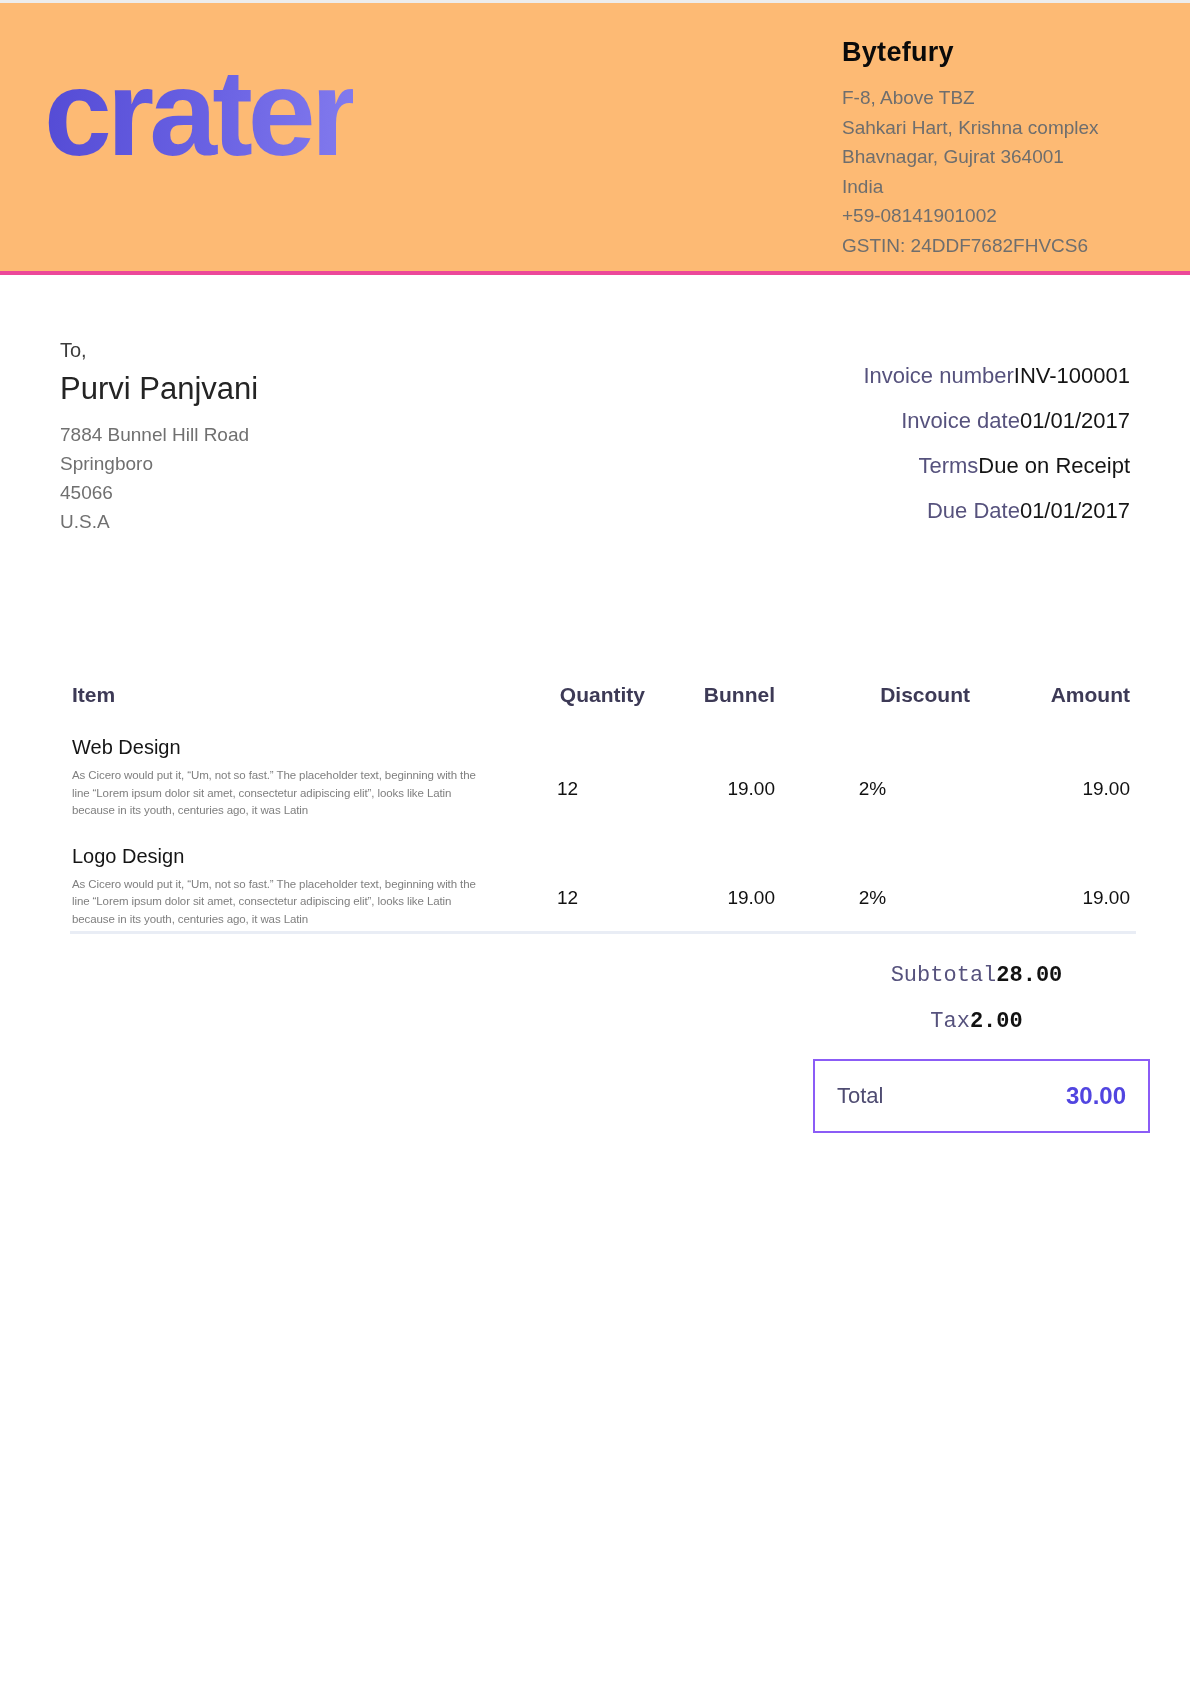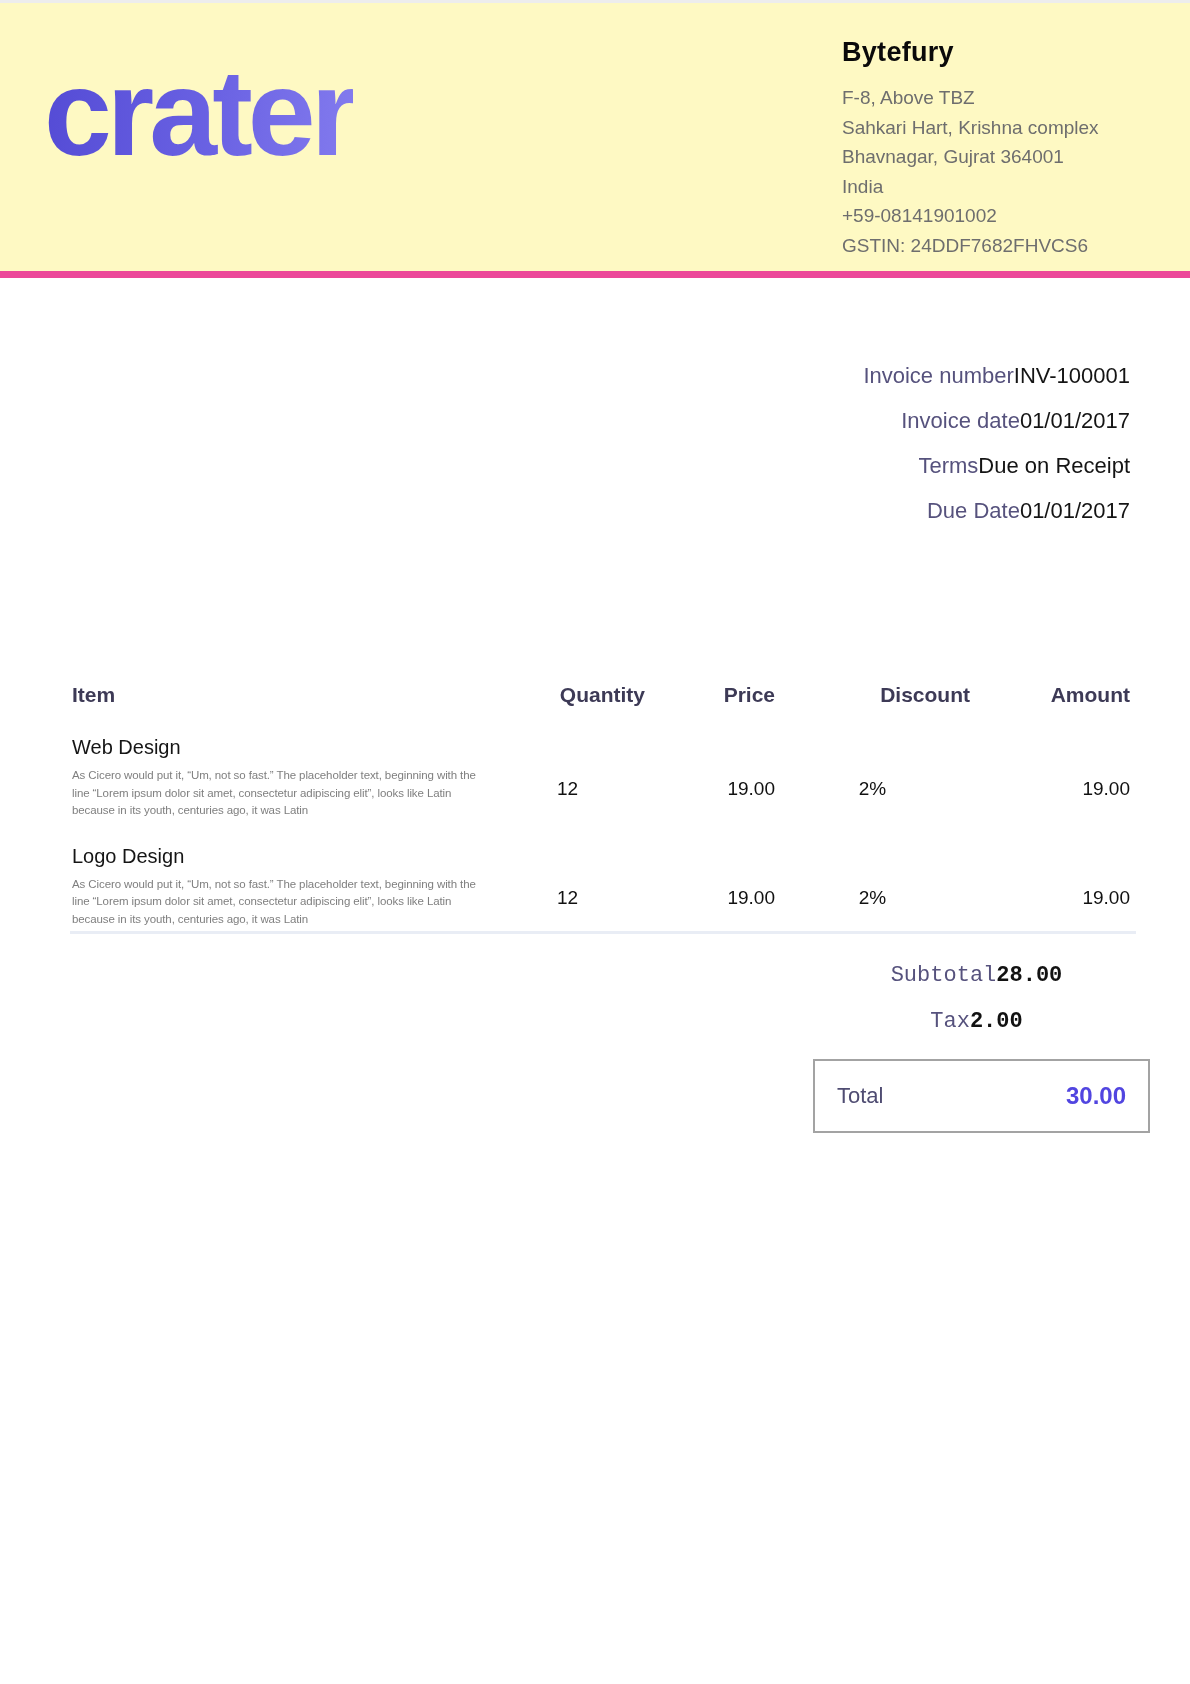--- a/index.html
+++ b/index.html
@@ -12,22 +12,22 @@
     background: #ffffff;
     overflow: hidden;
     border-top: 3px solid #ededed;
   }
 
   
   .header {
     position: absolute;
     top: 0; left: 0; right: 0;
     height: 268px;
-    background: #fef9c3;
-    border-bottom: 7px solid #ec4899;
+    background: #fdba74;
+    border-bottom: 4px solid #ec4899;
   }
   .logo {
     position: absolute;
     left: 44px;
     top: 46px;
     font-size: 122px;
     font-weight: bold;
     letter-spacing: -5px;
     line-height: 1.05;
     background: linear-gradient(95deg, #544bd5 0%, #6a62e3 55%, #837bee 100%);
@@ -117,21 +117,21 @@
   }
   .totals-label { font-size: 22px; color: #56527d; }
   .totals-value { font-size: 22px; color: #121212; font-weight: 600; }
 
   .total-box {
     position: absolute;
     left: 813px;
     top: 1056px;
     width: 337px;
     height: 74px;
-    border: 2px solid #a3a3a3;
+    border: 2px solid #8b5cf6;
     box-sizing: border-box;
     display: flex;
     justify-content: space-between;
     align-items: center;
     padding: 16px 22px;
     background: #ffffff;
   }
   .total-label { font-size: 22px; color: #4f4c72; }
   .total-value { font-size: 24px; color: #5145e0; font-weight: 600; }
 </style>
@@ -146,20 +146,28 @@
       <div class="company-name">Bytefury</div>
       <div class="company-line">F-8, Above TBZ</div>
       <div class="company-line">Sahkari Hart, Krishna complex</div>
       <div class="company-line">Bhavnagar, Gujrat 364001</div>
       <div class="company-line">India</div>
       <div class="company-line">+59-08141901002</div>
       <div class="company-line">GSTIN: 24DDF7682FHVCS6</div>
     </div>
   </div>
 
+  <div class="recipient">
+    <div class="to">To,</div>
+    <div class="recipient-name">Purvi Panjvani</div>
+    <div class="recipient-line">7884 Bunnel Hill Road</div>
+    <div class="recipient-line">Springboro</div>
+    <div class="recipient-line">45066</div>
+    <div class="recipient-line">U.S.A</div>
+  </div>
 
   <div class="meta">
     <div class="meta-row">
       <span class="meta-label">Invoice number</span>
       <span class="meta-value">INV-100001</span>
     </div>
     <div class="meta-row">
       <span class="meta-label">Invoice date</span>
       <span class="meta-value">01/01/2017</span>
     </div>
@@ -170,21 +178,21 @@
     <div class="meta-row">
       <span class="meta-label">Due Date</span>
       <span class="meta-value">01/01/2017</span>
     </div>
   </div>
 
   <div class="items">
     <div class="thead">
       <div class="col-item">Item</div>
       <div class="col-qty">Quantity</div>
-      <div class="col-price">Price</div>
+      <div class="col-price">Bunnel</div>
       <div class="col-discount">Discount</div>
       <div class="col-amount">Amount</div>
     </div>
 
     <div class="item-row">
       <div class="cell-item">
         <div class="item-title">Web Design</div>
         <div class="item-desc">As Cicero would put it, “Um, not so fast.” The placeholder text, beginning with the line “Lorem ipsum dolor sit amet, consectetur adipiscing elit”, looks like Latin because in its youth, centuries ago, it was Latin</div>
       </div>
       <div class="cell-num cell-qty">12</div>

